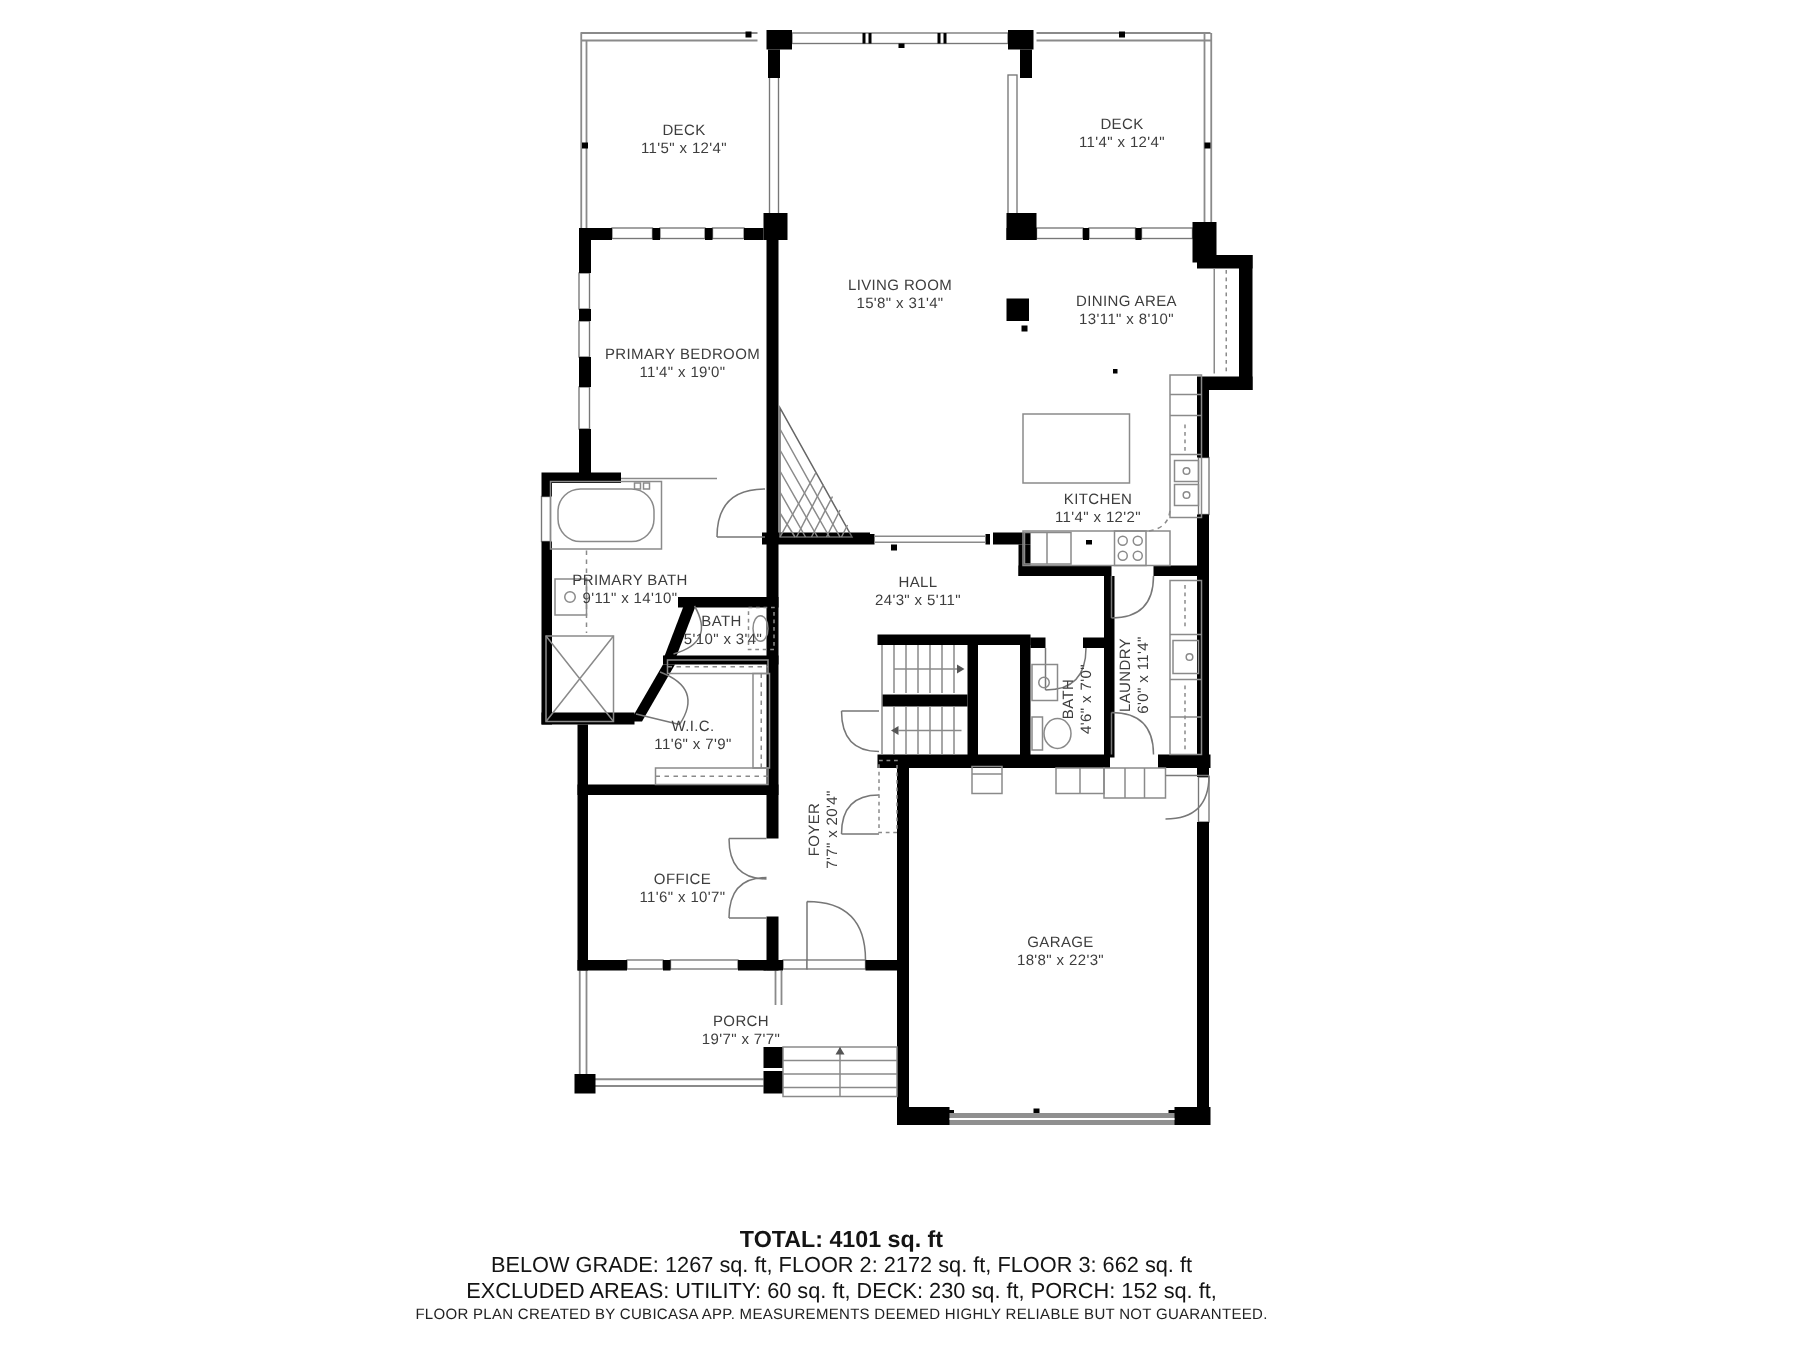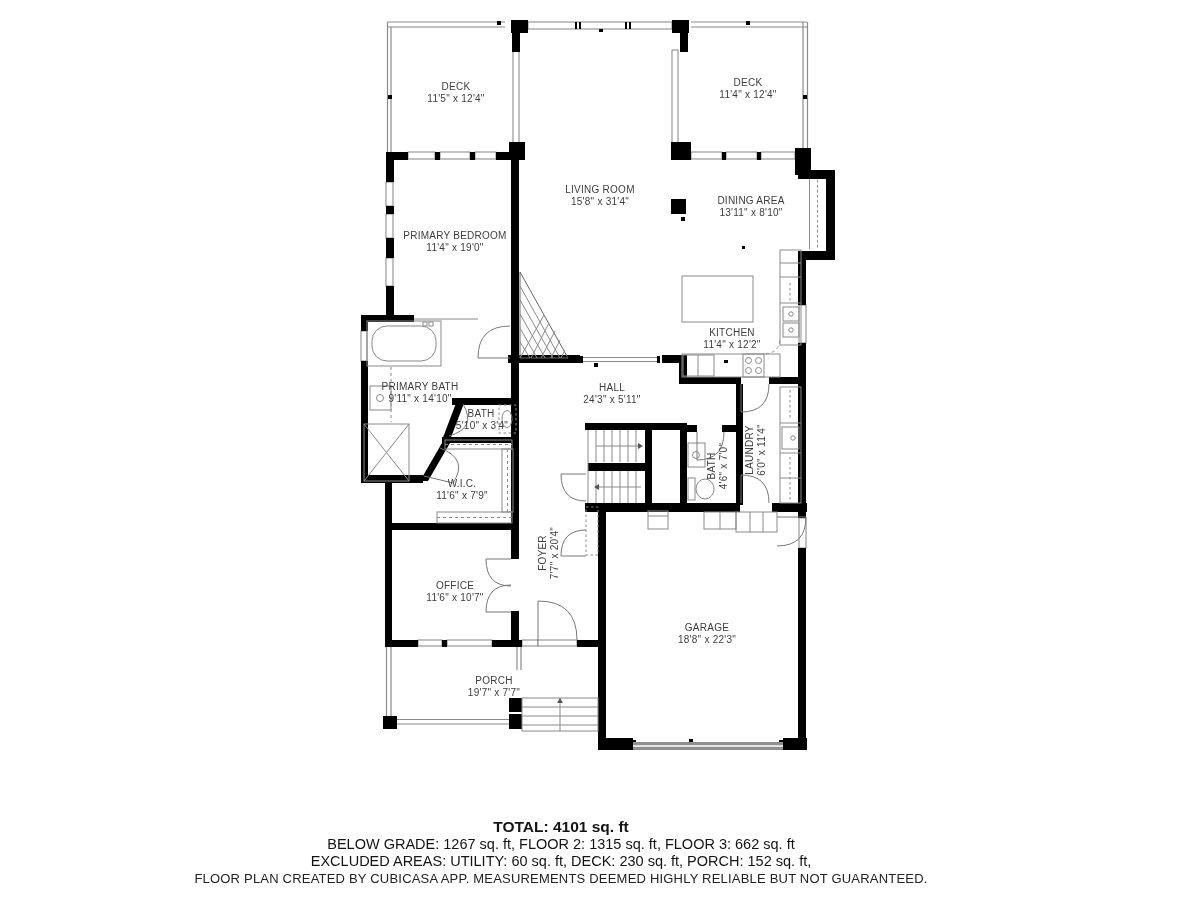--- a/index.html
+++ b/index.html
@@ -2,21 +2,21 @@
 <html><head>
 <meta charset="utf-8">
 <style>
   html,body{margin:0;padding:0;background:#ffffff;}
   body{width:1200px;height:900px;position:relative;overflow:hidden;font-family:"Liberation Sans",sans-serif;}
   #plan-wrap{position:absolute;left:0;top:0;width:1200px;height:900px;}
   svg{display:block;}
   .room-name,.room-dims{font-family:"Liberation Sans",sans-serif;font-size:10px;fill:#3d3d3d;letter-spacing:.25px;}
   .summary{position:absolute;top:786px;left:0;width:1122px;text-align:center;color:#141414;font-size:14.5px;line-height:17.5px;margin-top:32px;}
   .summary .total{font-size:15.5px;font-weight:bold;}
-  .disclaimer{position:absolute;top:871px;left:0;width:1122px;text-align:center;font-size:13px;letter-spacing:.2px;color:#222;}
+  .disclaimer{position:absolute;top:871px;left:0;width:1122px;text-align:center;font-size:10px;letter-spacing:.2px;color:#222;}
 </style>
 </head>
 <body>
 
 <div id="plan-wrap">
 <svg width="1200" height="900" viewBox="0 0 1200 900">
 
   <g stroke="#8a8a8a" stroke-width="1.2" fill="none">
 
     <path d="M387,22 H505 M387,27 H505 M387.5,22 V152 M391,27 V152"></path>
@@ -378,16 +378,16 @@
     <g>
       <text class="room-name" x="494" y="684">PORCH</text>
       <text class="room-dims" x="494" y="696">19'7" x 7'7"</text>
     </g>
   </g>
 </svg>
 </div>
 
 <div class="summary">
   <div class="total">TOTAL: 4101 sq. ft</div>
-  <div>BELOW GRADE: 1267 sq. ft, FLOOR 2: 1315 sq. ft, FLOOR 3: 662 sq. ft</div>
+  <div>BELOW GRADE: 1267 sq. ft, FLOOR 2: 2172 sq. ft, FLOOR 3: 662 sq. ft</div>
   <div>EXCLUDED AREAS: UTILITY: 60 sq. ft, DECK: 230 sq. ft, PORCH: 152 sq. ft,</div>
 </div>
 <div class="disclaimer">FLOOR PLAN CREATED BY CUBICASA APP. MEASUREMENTS DEEMED HIGHLY RELIABLE BUT NOT GUARANTEED.</div>
 
 </body></html>

